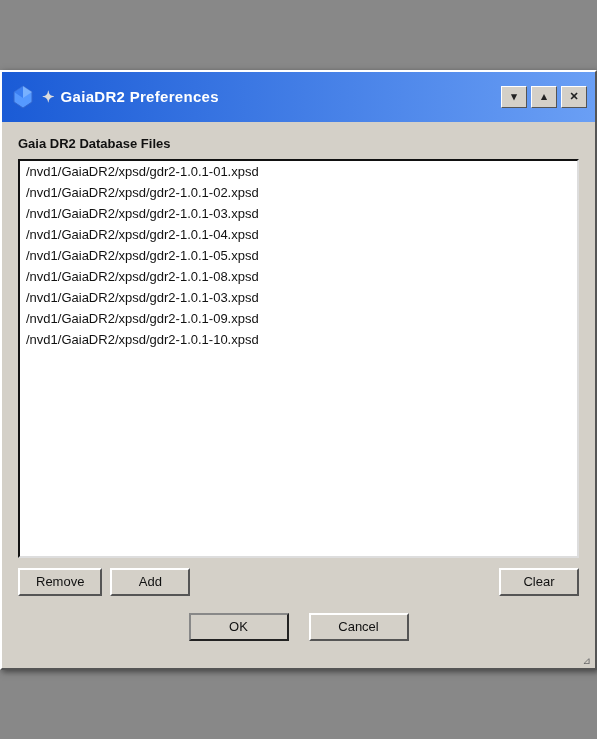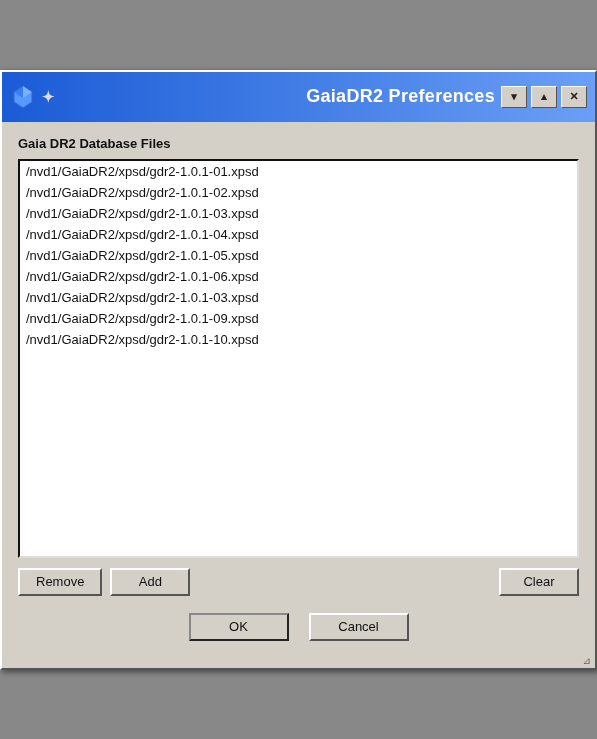--- a/index.html
+++ b/index.html
@@ -34,22 +34,22 @@
       align-items: center;
       padding: 0 8px;
       color: white;
       font-weight: bold;
       font-size: 14px;
       gap: 6px;
     }
 
     .title-bar-text {
       flex: 1;
-      text-align: right;
-      font-size: 18px;
+      text-align: left;
+      font-size: 15px;
       letter-spacing: 0.3px;
     }
 
     .title-bar-controls {
       display: flex;
       gap: 4px;
       align-items: center;
     }
 
     .tb-btn {
@@ -196,21 +196,21 @@
 
     <div class="section-label">Gaia DR2 Database Files</div>
 
     <div class="file-list-container">
       <ul class="file-list">
       <li class="file-item">/nvd1/GaiaDR2/xpsd/gdr2-1.0.1-01.xpsd</li>
           <li class="file-item">/nvd1/GaiaDR2/xpsd/gdr2-1.0.1-02.xpsd</li>
           <li class="file-item">/nvd1/GaiaDR2/xpsd/gdr2-1.0.1-03.xpsd</li>
           <li class="file-item">/nvd1/GaiaDR2/xpsd/gdr2-1.0.1-04.xpsd</li>
           <li class="file-item">/nvd1/GaiaDR2/xpsd/gdr2-1.0.1-05.xpsd</li>
-          <li class="file-item">/nvd1/GaiaDR2/xpsd/gdr2-1.0.1-06.xpsd</li>
+          <li class="file-item">/nvd1/GaiaDR2/xpsd/gdr2-1.0.1-08.xpsd</li>
           <li class="file-item">/nvd1/GaiaDR2/xpsd/gdr2-1.0.1-03.xpsd</li>
           <li class="file-item">/nvd1/GaiaDR2/xpsd/gdr2-1.0.1-09.xpsd</li>
           <li class="file-item">/nvd1/GaiaDR2/xpsd/gdr2-1.0.1-10.xpsd</li>
         </ul>
     </div>
 
     <div class="button-row-1">
       <button class="win-btn">Remove</button>
       <button class="win-btn">Add</button>
       <div class="spacer"></div>

